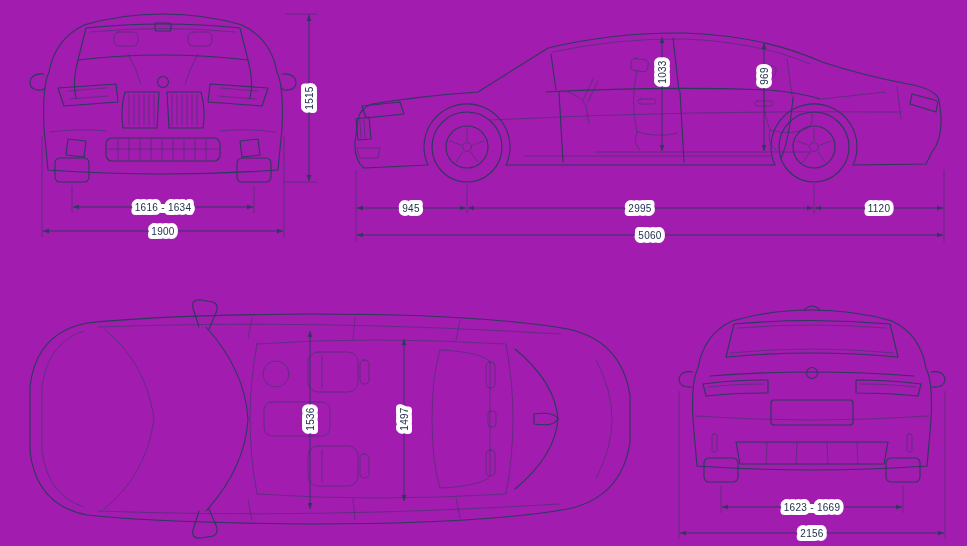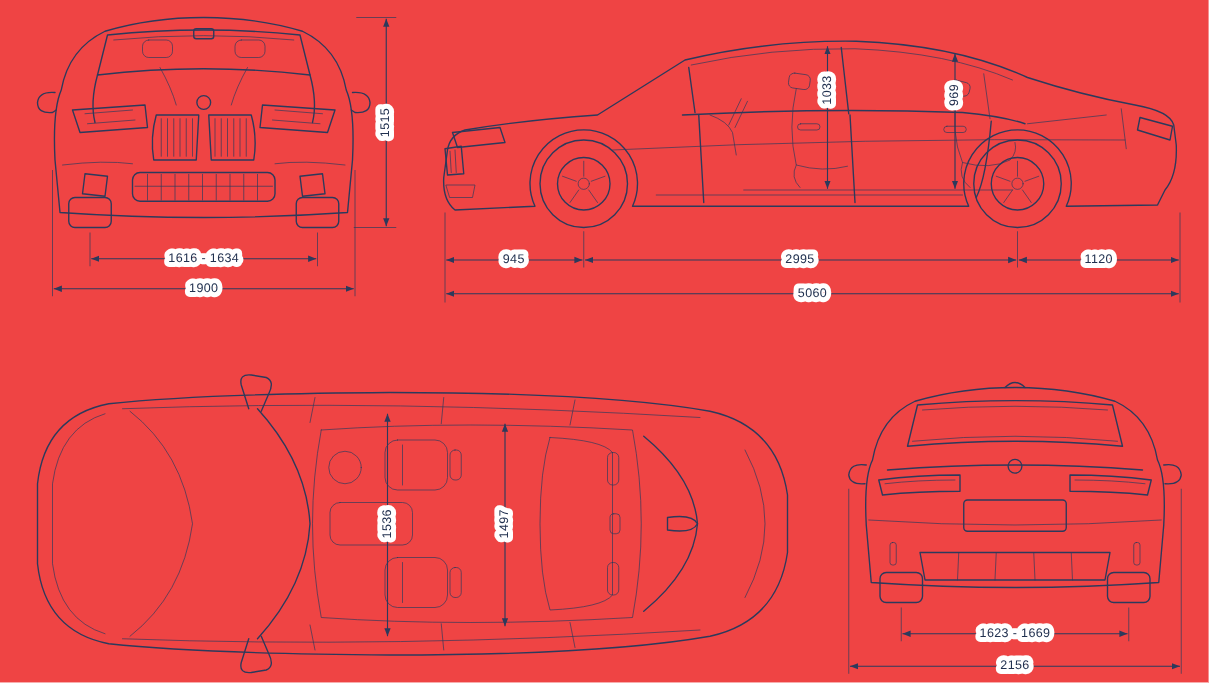--- a/index.html
+++ b/index.html
@@ -1,21 +1,21 @@
 <!DOCTYPE html>
 <html><head>
 <meta charset="utf-8">
 <style>
   * { box-sizing: border-box; }
   html, body { margin: 0; padding: 0; background: #ffffff; }
   .canvas {
     position: relative;
     width: 967px;
     height: 546px;
-    background: #ef4444;
+    background: #a21caf;
     overflow: hidden;
     font-family: "Liberation Sans", sans-serif;
   }
   .view { position: absolute; overflow: visible; }
   .ln   { fill: none; stroke: #2c3a5c; stroke-width: 1.1; stroke-linecap: round; stroke-linejoin: round; }
   .thin { fill: none; stroke: #2c3a5c; stroke-width: 0.6; stroke-linecap: round; stroke-linejoin: round; opacity: .9; }
   .dim  { stroke: #2c3a5c; stroke-width: 0.9; fill: none; }
   .ext  { stroke: #2c3a5c; stroke-width: 0.55; }
   .dimtext {
     font-family: "Liberation Sans", sans-serif;

